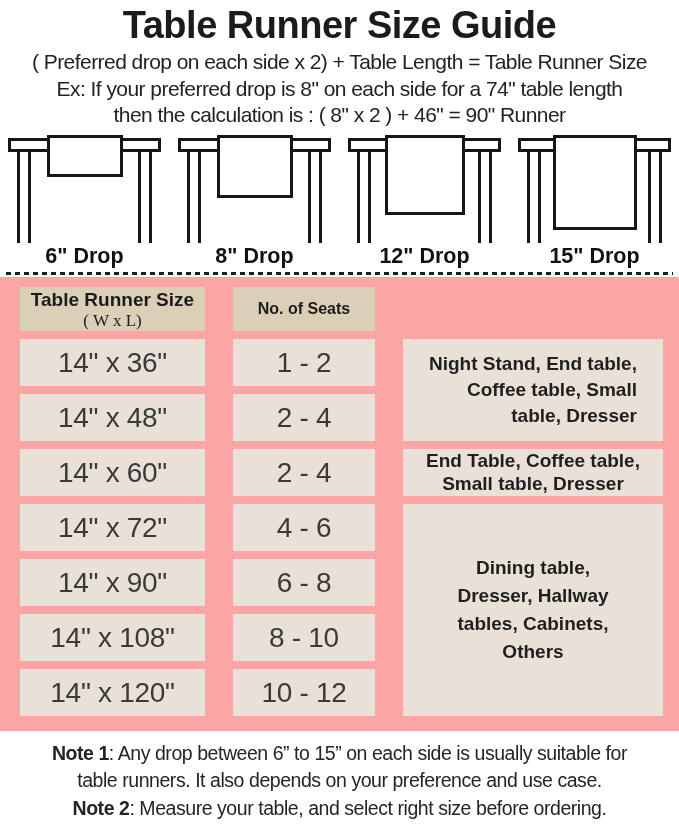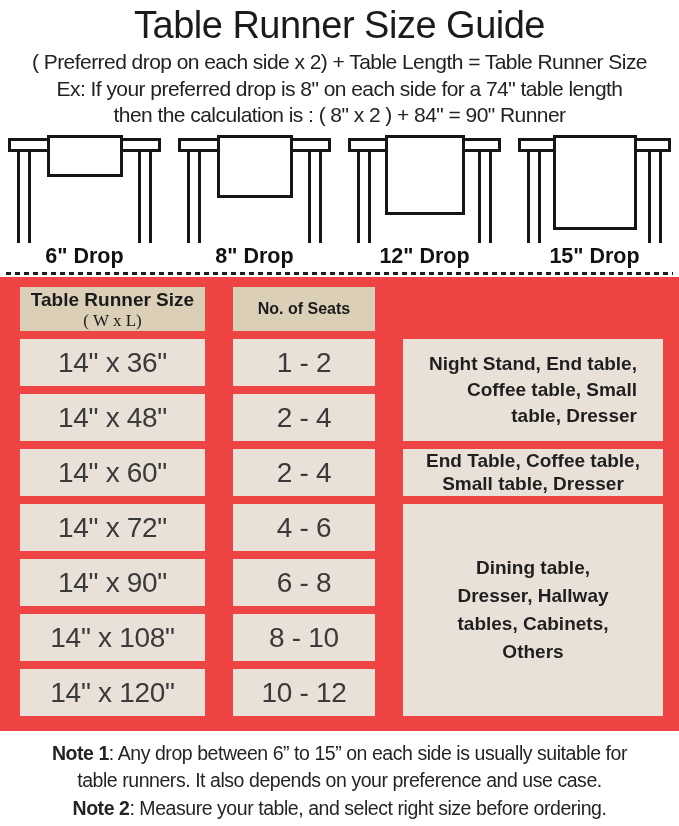--- a/index.html
+++ b/index.html
@@ -7,21 +7,21 @@
   body {
     width: 679px; height: 826px;
     background: #ffffff;
     overflow: hidden;
     font-family: "Liberation Sans", sans-serif;
     color: #1b1b1b;
   }
 
   
   .title {
-    text-align: center; font-size: 38px; font-weight: 400;
+    text-align: center; font-size: 38px; font-weight: 700;
     letter-spacing: -0.5px; line-height: 46px; padding-top: 2px;
   }
   .formula, .ex-line {
     text-align: center; font-size: 21px; letter-spacing: -0.55px;
     line-height: 28px; white-space: nowrap; color: #222;
   }
   .ex-line { line-height: 26px; }
 
   
   .figs { display: flex; justify-content: space-between; padding: 7px 8px 0 8px; }
@@ -43,21 +43,21 @@
   .fig:nth-child(3) .runner { height: 80px; width: 80px; }
   .fig:nth-child(4) .runner { height: 95px; width: 84px; }
   .fig-label { text-align: center; font-weight: 700; font-size: 21.5px; line-height: 27px; margin-top: 0px; color: #111; }
 
   .dash {
     height: 3px; margin: 2px 6px 0 6px;
     background: repeating-linear-gradient(90deg, #1d1d1d 0 5px, transparent 5px 9px);
   }
 
   
-  .band { background: #ef4444; margin-top: 2px; padding: 10px 16px 15px 20px; }
+  .band { background: #fca5a5; margin-top: 2px; padding: 10px 16px 15px 20px; }
   .grid {
     display: grid;
     grid-template-columns: 185px 142px 1fr;
     grid-template-rows: 44px repeat(7, 47px);
     column-gap: 28px; row-gap: 8px;
   }
   .cell { display: flex; align-items: center; justify-content: center; }
   .hcell { background: #dccfb8; }
   .dcell { background: #e9e1d8; }
   .h1 { flex-direction: column; }
@@ -76,21 +76,21 @@
   .notes { padding: 8px 4px 0 4px; text-align: center; font-size: 19.5px; letter-spacing: -0.45px; line-height: 27px; color: #242424; }
   .notes p { margin: 1px 0; white-space: pre-line; }
   .notes b { font-weight: 700; }
 </style>
 </head>
 <body>
 
 <div class="title">Table Runner Size Guide</div>
 <div class="formula">( Preferred drop on each side x 2) + Table Length = Table Runner Size</div>
 <div class="ex-line">Ex: If your preferred drop is 8" on each side for a 74" table length</div>
-<div class="ex-line">then the calculation is : ( 8" x 2 ) + 84" = 90" Runner</div>
+<div class="ex-line">then the calculation is : ( 8" x 2 ) + 46" = 90" Runner</div>
 
 <div class="figs">
   <div class="fig">
     <div class="draw">
       <div class="tabletop"></div>
       <div class="leg l1"></div>
       <div class="leg l2"></div>
       <div class="leg l3"></div>
       <div class="leg l4"></div>
       <div class="runner"></div>

